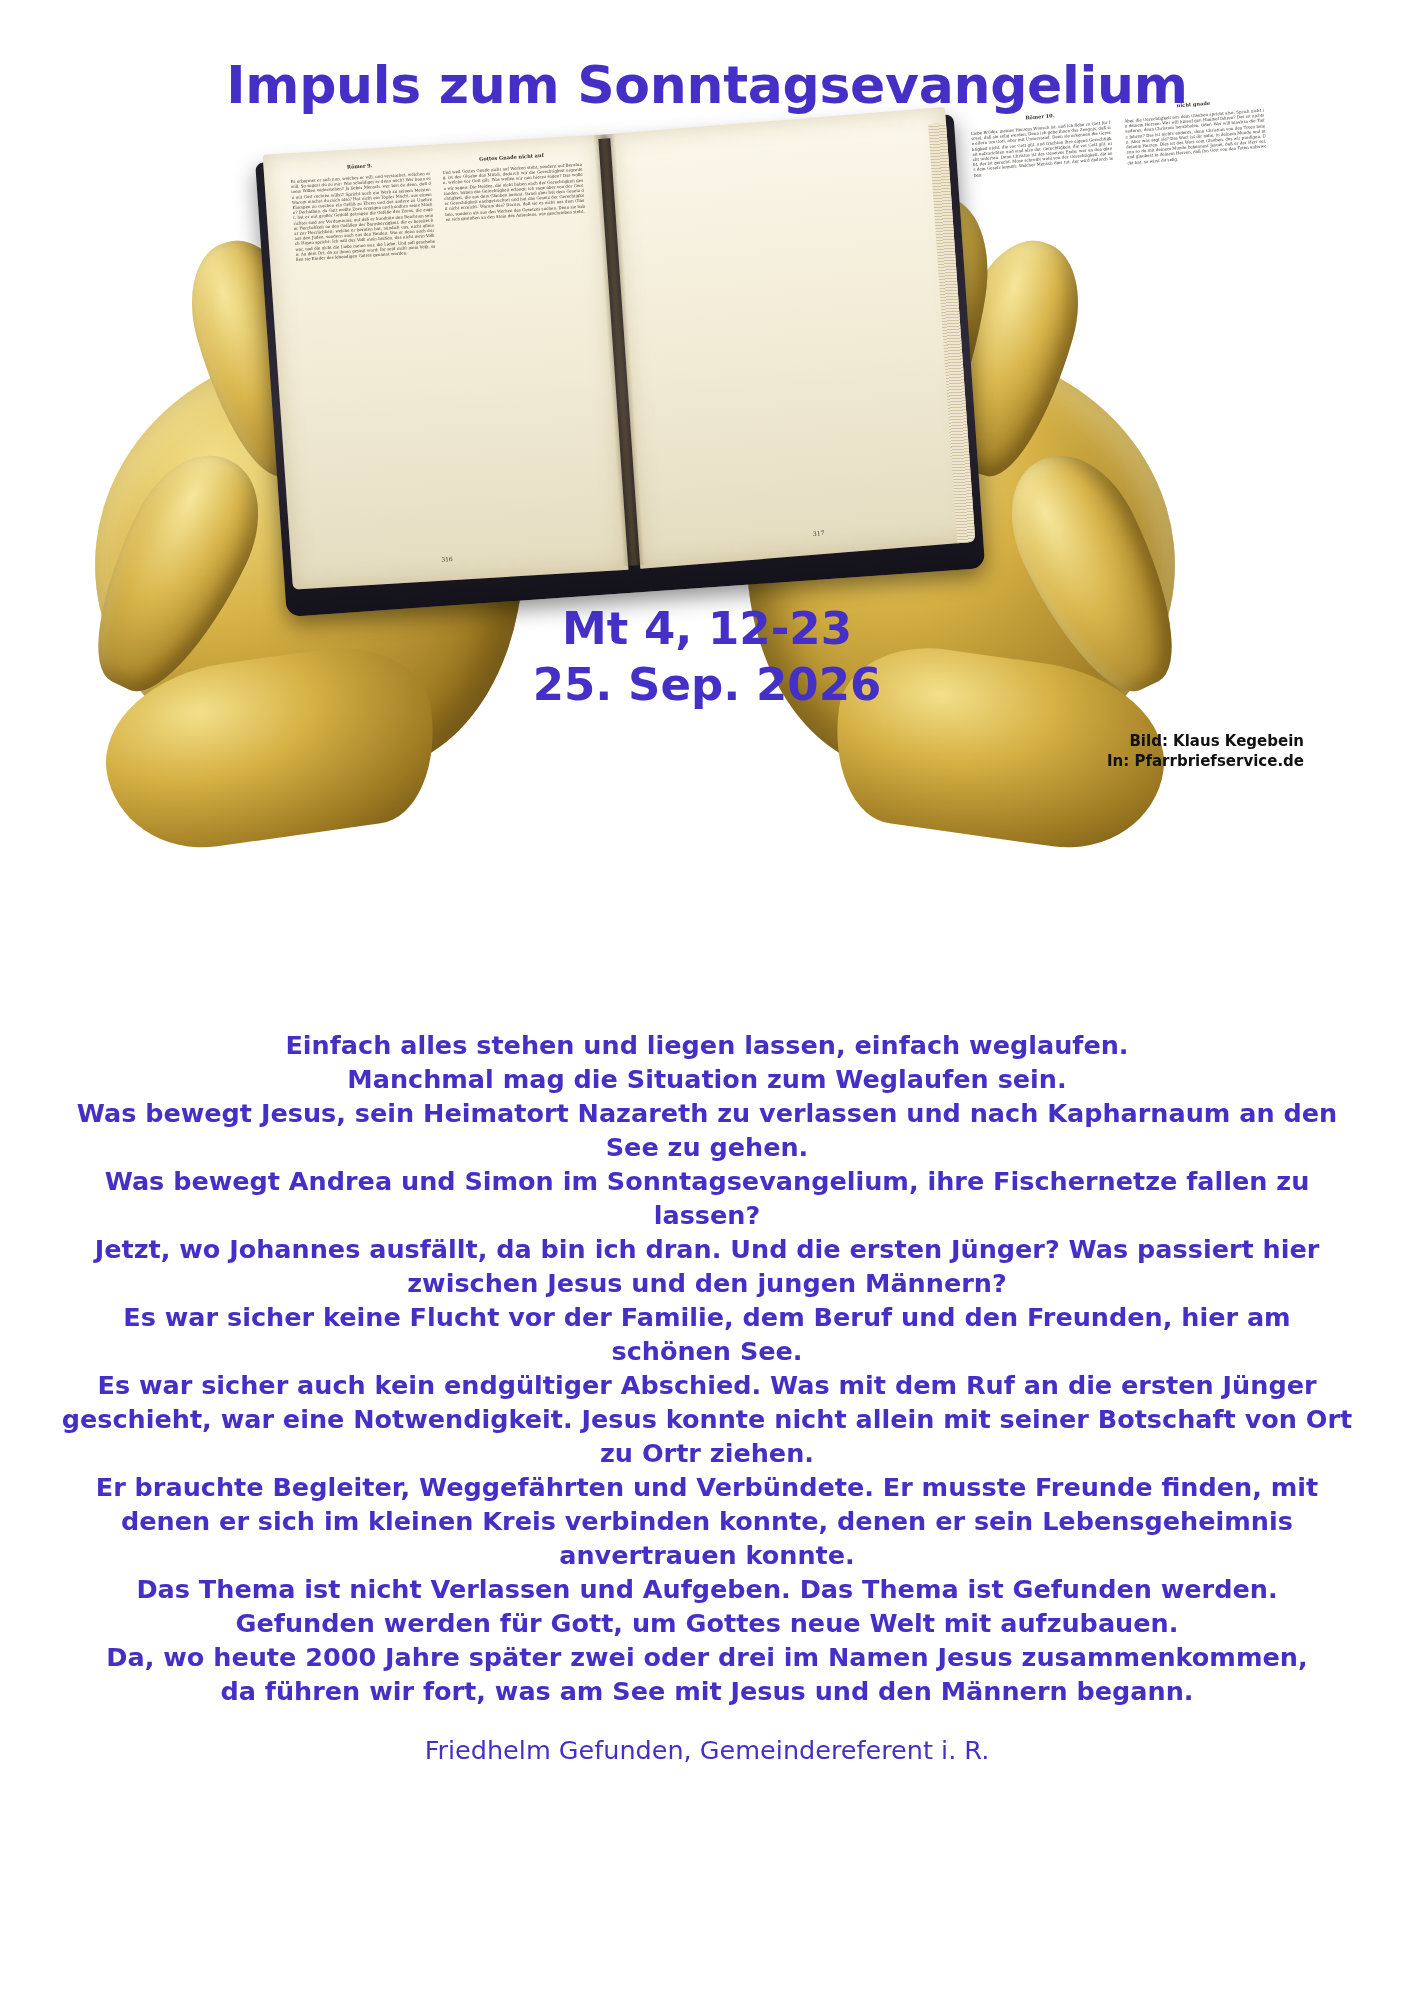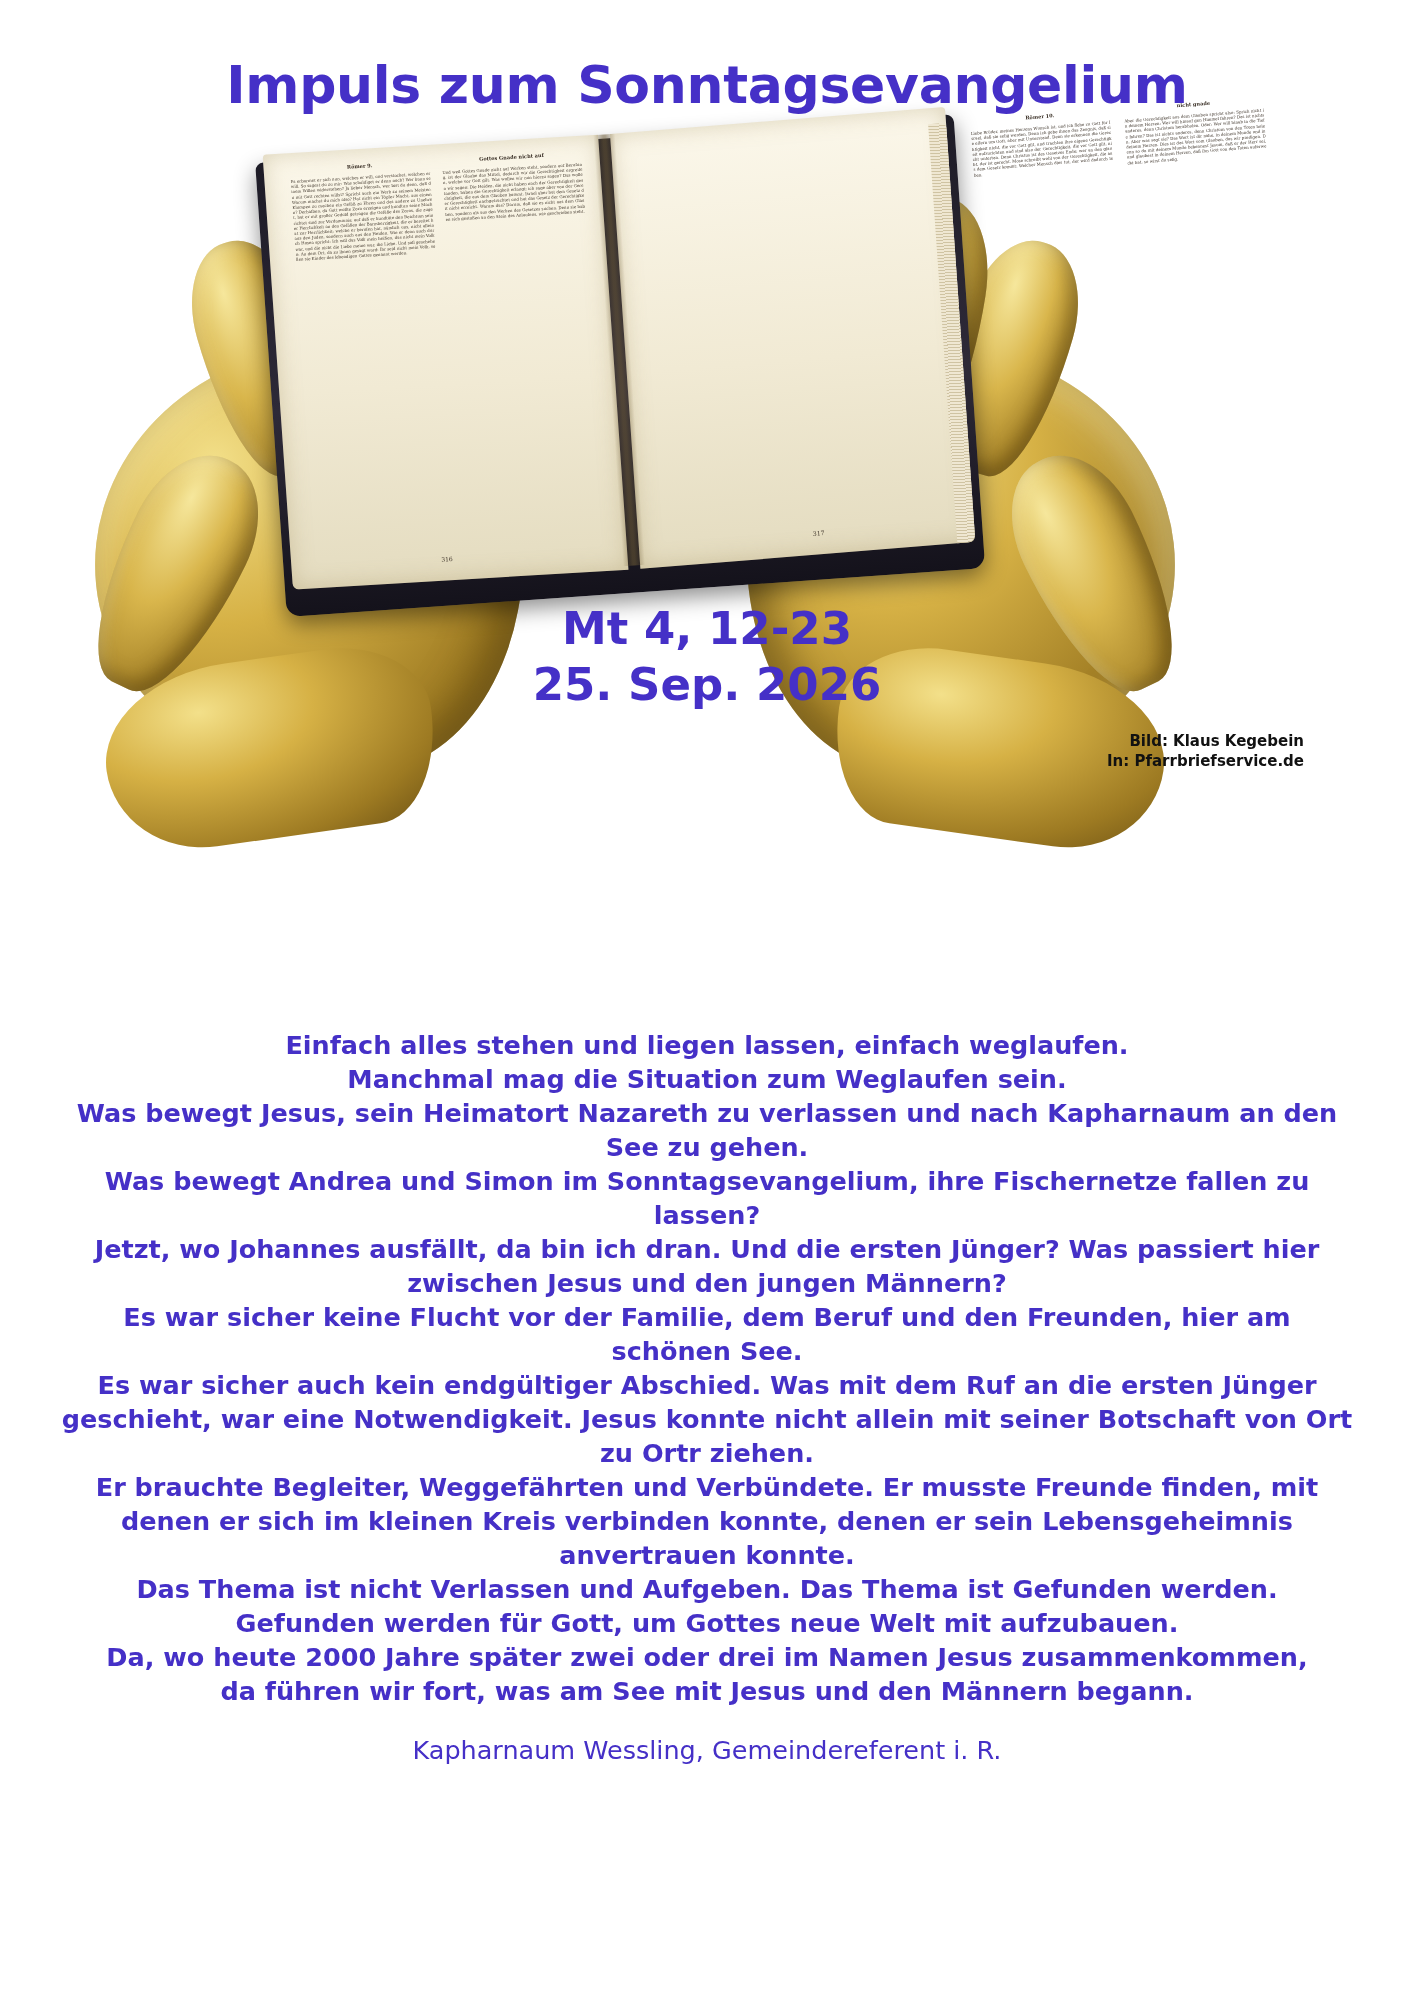--- a/index.html
+++ b/index.html
@@ -306,15 +306,15 @@
     <p>Jetzt, wo Johannes ausfällt, da bin ich dran. Und die ersten Jünger? Was passiert hier zwischen Jesus und den jungen Männern?</p>
     <p>Es war sicher keine Flucht vor der Familie, dem Beruf und den Freunden, hier am schönen See.</p>
     <p>Es war sicher auch kein endgültiger Abschied. Was mit dem Ruf an die ersten Jünger geschieht, war eine Notwendigkeit. Jesus konnte nicht allein mit seiner Botschaft von Ort zu Ortr ziehen.</p>
     <p>Er brauchte Begleiter, Weggefährten und Verbündete. Er musste Freunde finden, mit denen er sich im kleinen Kreis verbinden konnte, denen er sein Lebensgeheimnis anvertrauen konnte.</p>
     <p>Das Thema ist nicht Verlassen und Aufgeben. Das Thema ist Gefunden werden.</p>
     <p>Gefunden werden für Gott, um Gottes neue Welt mit aufzubauen.</p>
     <p>Da, wo heute 2000 Jahre später zwei oder drei im Namen Jesus zusammenkommen,</p>
     <p>da führen wir fort, was am See mit Jesus und den Männern begann.</p>
   </div>
 
-  <div class="signature">Kapharnaum Wessling, Gemeindereferent i. R.</div>
+  <div class="signature">Friedhelm Gefunden, Gemeindereferent i. R.</div>
 
 </div>
 
 </body></html>

